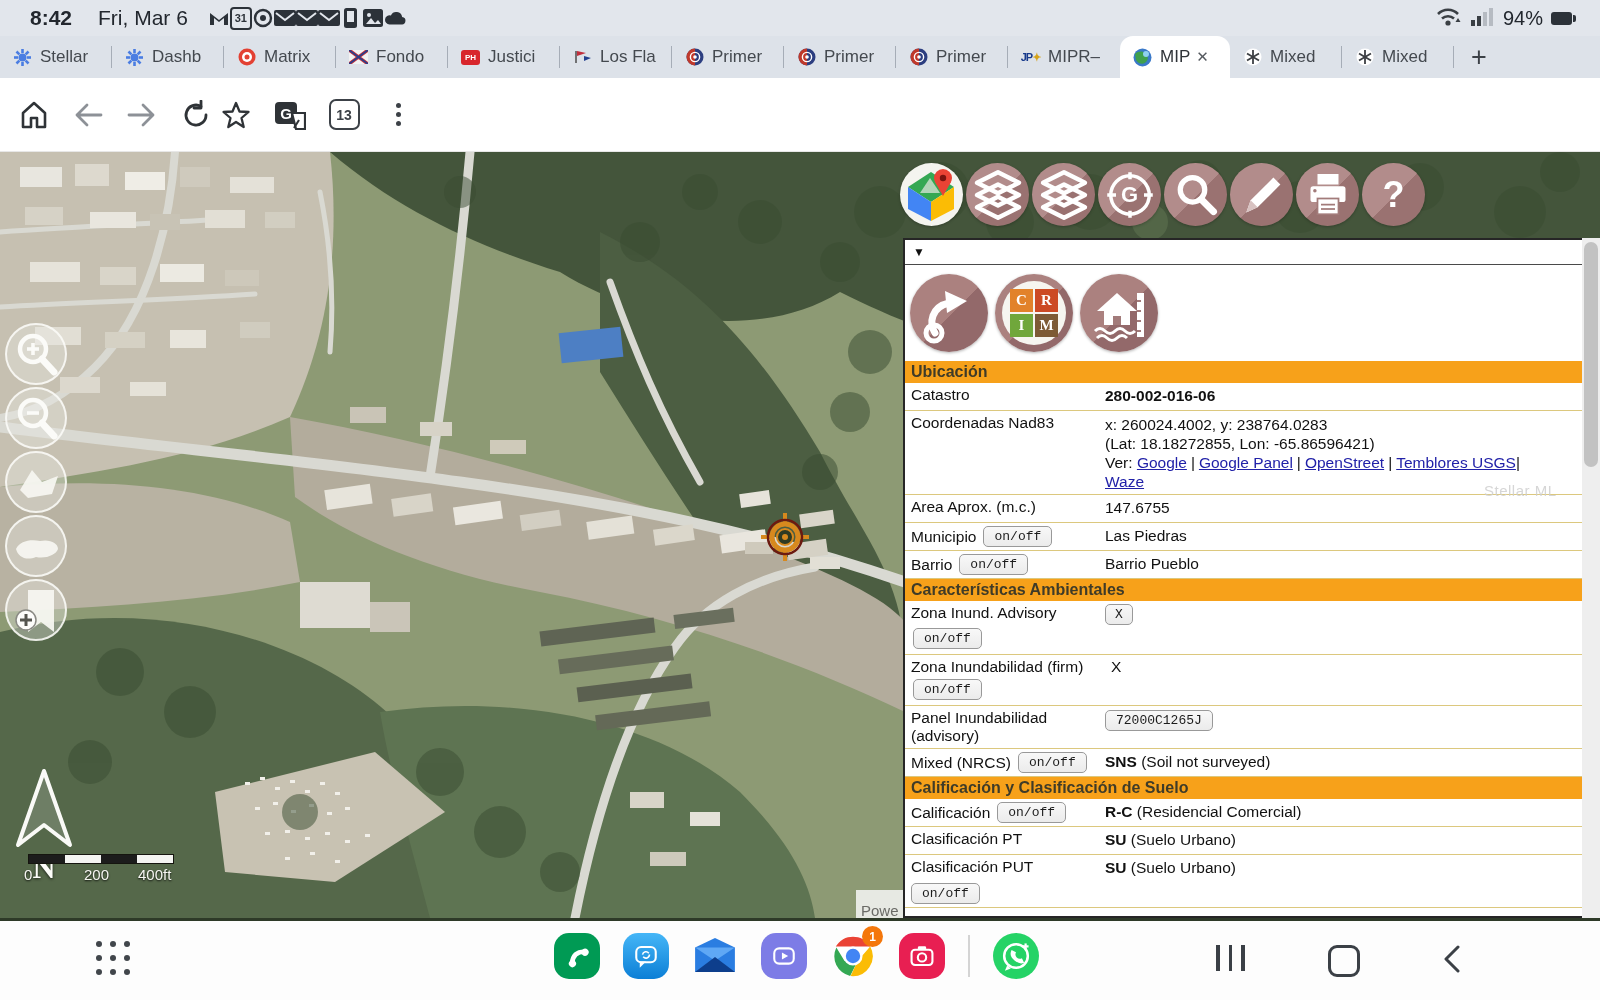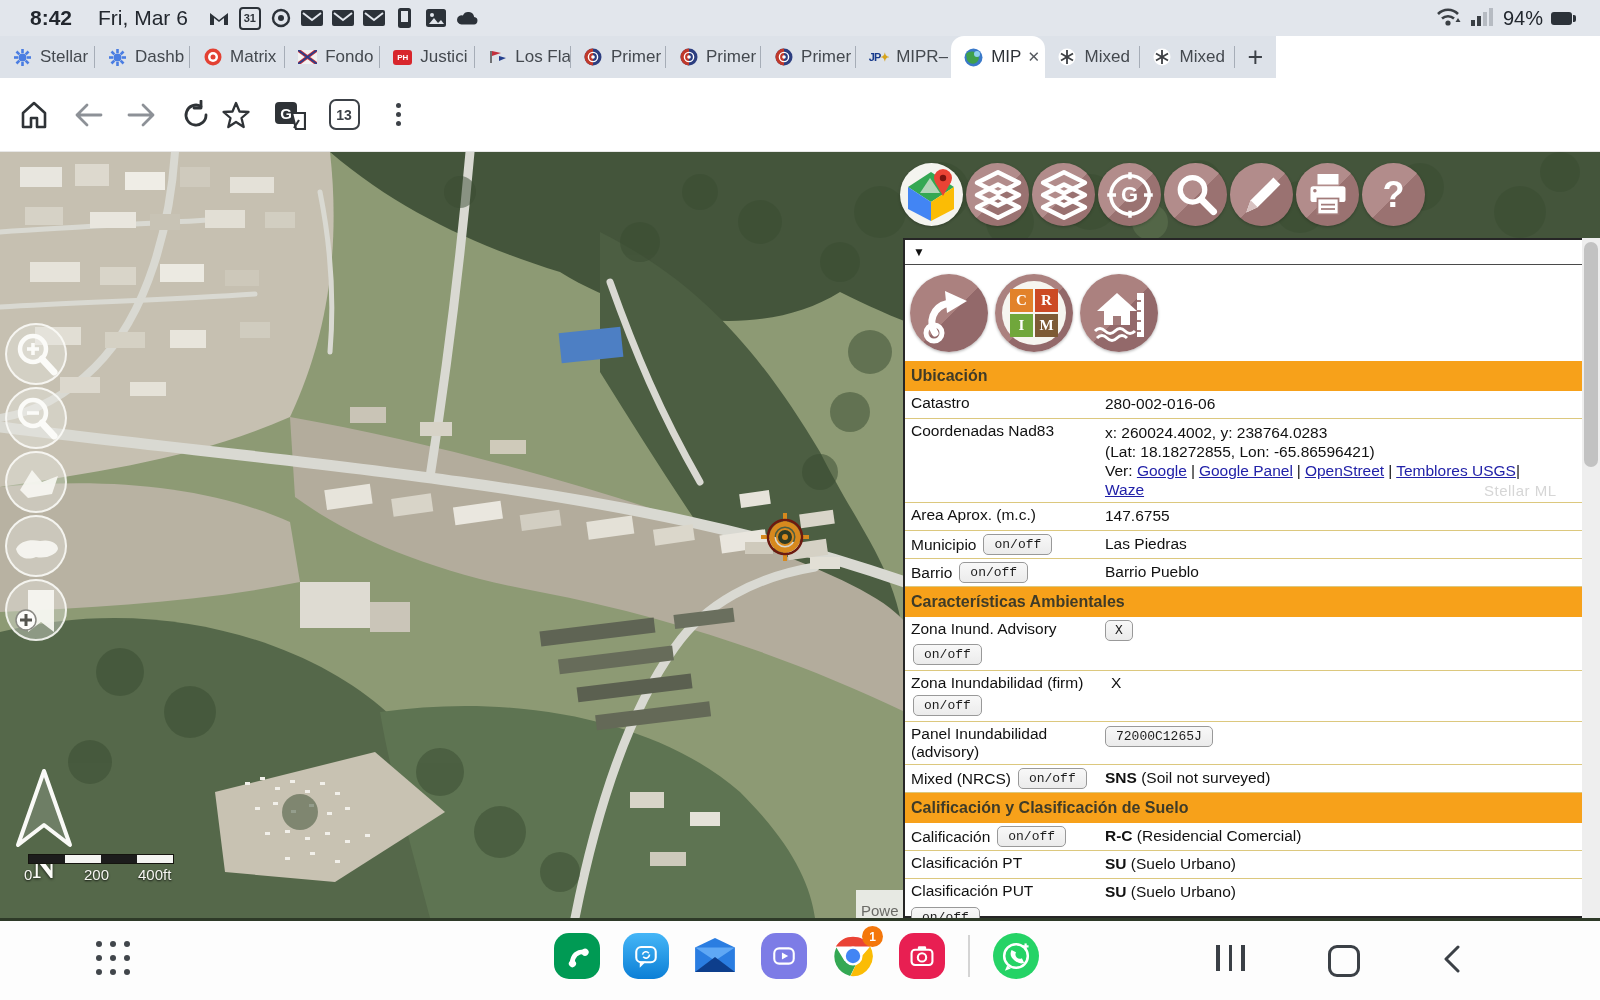--- a/index.html
+++ b/index.html
@@ -4,31 +4,31 @@
 <style>
   html,body{margin:0;padding:0;background:#fff;}
   .screen{position:relative;width:1600px;height:1000px;overflow:hidden;
     font-family:"Liberation Sans",sans-serif;background:#fff;}
 
   
   .status-bar{position:absolute;left:0;top:0;width:1600px;height:36px;background:#e2e6ec;
     display:flex;align-items:center;color:#22272e;}
   .sb-time{font-size:21px;font-weight:600;margin-left:30px;}
   .sb-date{font-size:21px;margin-left:26px;}
-  .sb-icons{display:flex;align-items:center;gap:9px;margin-left:20px;}
+  .sb-icons{display:flex;align-items:center;margin-left:20px;}
   .sb-ic{width:22px;height:22px;display:flex;align-items:center;justify-content:center;}
   .cal-box{width:19px;height:19px;border:2px solid #2c3239;border-radius:4px;font-size:11px;font-weight:700;
     display:flex;align-items:center;justify-content:center;color:#2c3239;}
   .sb-right{margin-left:auto;display:flex;align-items:center;gap:8px;margin-right:28px;}
   .sb-batt-pct{font-size:20px;font-weight:400;}
   .batt{width:21px;height:13px;background:#2c3239;border-radius:3px;position:relative;}
   .batt::after{content:"";position:absolute;right:-4px;top:3px;width:3px;height:7px;background:#2c3239;border-radius:0 2px 2px 0;}
 
   
-  .tab-strip{position:absolute;left:0;top:36px;width:1276px;height:42px;background:#dde2e9;display:flex;align-items:flex-end;}
+  .tab-strip{position:absolute;left:0;top:36px;width:1600px;height:42px;background:#dde2e9;display:flex;align-items:flex-end;}
   .tab{width:112px;height:42px;display:flex;align-items:center;padding-left:13px;box-sizing:border-box;position:relative;cursor:pointer;}
   .tab .tlabel{font-size:17px;color:#44494f;margin-left:8px;white-space:nowrap;overflow:hidden;max-width:60px;}
   .tab.divider::after{content:"";position:absolute;right:0;top:10px;height:22px;width:1px;background:#a6adb7;}
   .tab.active{background:#fff;border-radius:13px 13px 0 0;width:110px;}
   .tab.active .tlabel{color:#2f3338;max-width:42px;}
   .tab-close{margin-left:6px;font-size:15px;color:#55595f;cursor:pointer;}
   .fav{width:19px;height:19px;flex:none;display:flex;align-items:center;justify-content:center;}
   .fav-badge{width:19px;height:15px;border-radius:3px;background:#d8262c;color:#fff;font-size:8px;font-weight:700;
     display:flex;align-items:center;justify-content:center;}
   .fav-jp{font-size:11px;font-weight:700;color:#173a8c;letter-spacing:-1px;}
@@ -78,26 +78,26 @@
   .panel{position:absolute;left:903px;top:86px;width:679px;height:680px;background:#fff;
     border:2px solid #262626;border-right:none;box-sizing:border-box;z-index:30;color:#111;}
   .panel-head{height:24px;border-bottom:1.5px solid #4a4a4a;display:flex;align-items:center;}
   .collapse{font-size:12px;color:#111;margin-left:8px;cursor:pointer;}
   .quick-icons{height:96px;display:flex;align-items:center;gap:7px;padding-left:5px;}
   .qi{width:78px;height:78px;border-radius:50%;background:linear-gradient(135deg,#ab817f 52%,#93696a 52%);
     display:flex;align-items:center;justify-content:center;cursor:pointer;box-shadow:0 1px 3px rgba(0,0,0,.3);}
   .crim-inner{width:64px;height:64px;border-radius:50%;background:#f6f5f0;display:grid;
     grid-template-columns:23px 23px;grid-template-rows:23px 23px;gap:2px;place-content:center;}
   .crim-inner b{font-family:"Liberation Serif",serif;color:#fff;font-size:15px;display:flex;align-items:center;justify-content:center;}
-  .phead{height:30px;background:#f7a11a;color:#3f3b28;font-size:16px;font-weight:700;display:flex;align-items:center;padding-left:6px;}
+  .phead{height:22px;background:#f7a11a;color:#3f3b28;font-size:16px;font-weight:700;display:flex;align-items:center;padding-left:6px;}
   .prow{border-bottom:1px solid #dcc87e;padding:3px 0 3px 6px;font-size:15.5px;display:flex;align-items:flex-start;min-height:21px;}
   .prow.block{display:block;}
   .plabel{width:194px;flex:none;display:flex;align-items:center;gap:7px;flex-wrap:wrap;}
   .pvalue{flex:1;padding-top:1px;}
-  .bold{font-weight:400;}
+  .bold{font-weight:700;}
   .pill{font-family:Liberation Mono, monospace;font-size:13px;color:#1c1c1c;background:linear-gradient(#f8f8f8,#ebebeb);
     border:1.3px solid #999;border-radius:5px;padding:2px 10px;cursor:pointer;}
   .pill.xb{padding:2px 9px;}
   .line2{margin:3px 0 2px 2px;}
   .verline{line-height:19px;}
   .verline a{color:#2121a8;text-decoration:underline;cursor:pointer;}
   .sep{margin:0 4px;}
   .coordlines{line-height:19px;}
   .panel-scroll{position:absolute;left:1582px;top:86px;width:18px;height:680px;background:#eeeeee;z-index:31;}
   .panel-scroll .thumb{position:absolute;left:2px;top:4px;width:14px;height:225px;background:#c2c2c2;border-radius:7px;cursor:pointer;}

